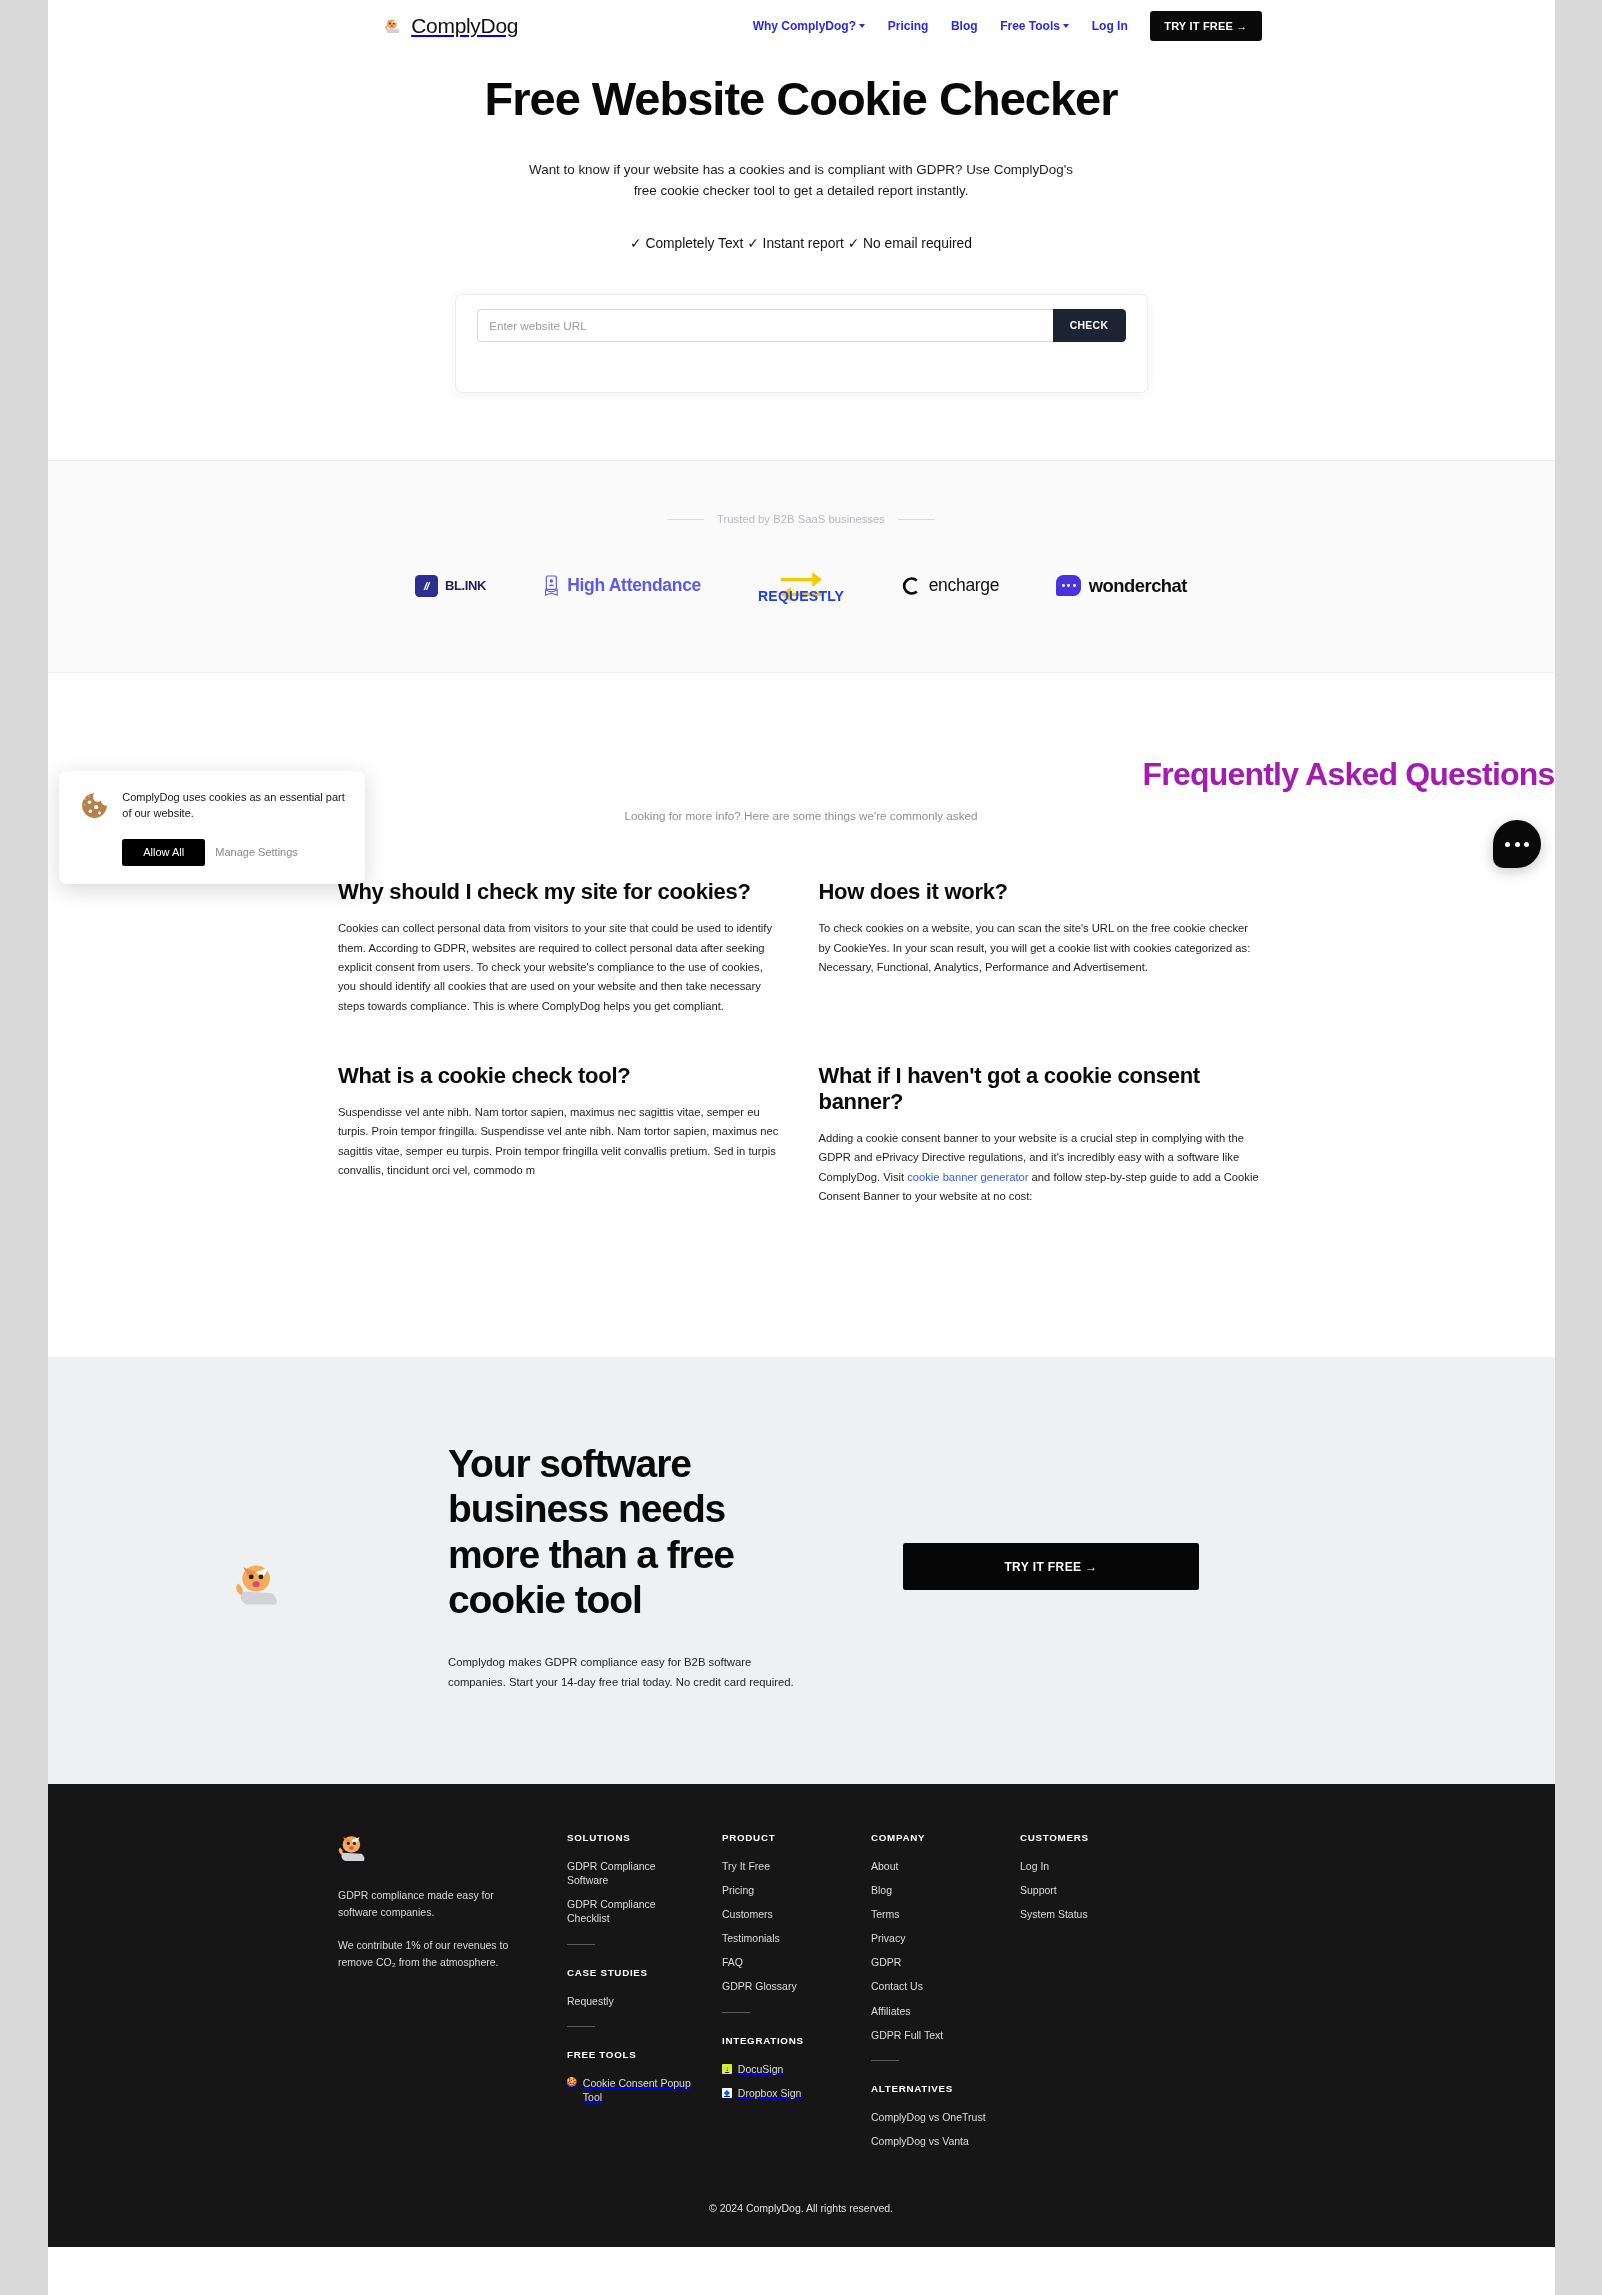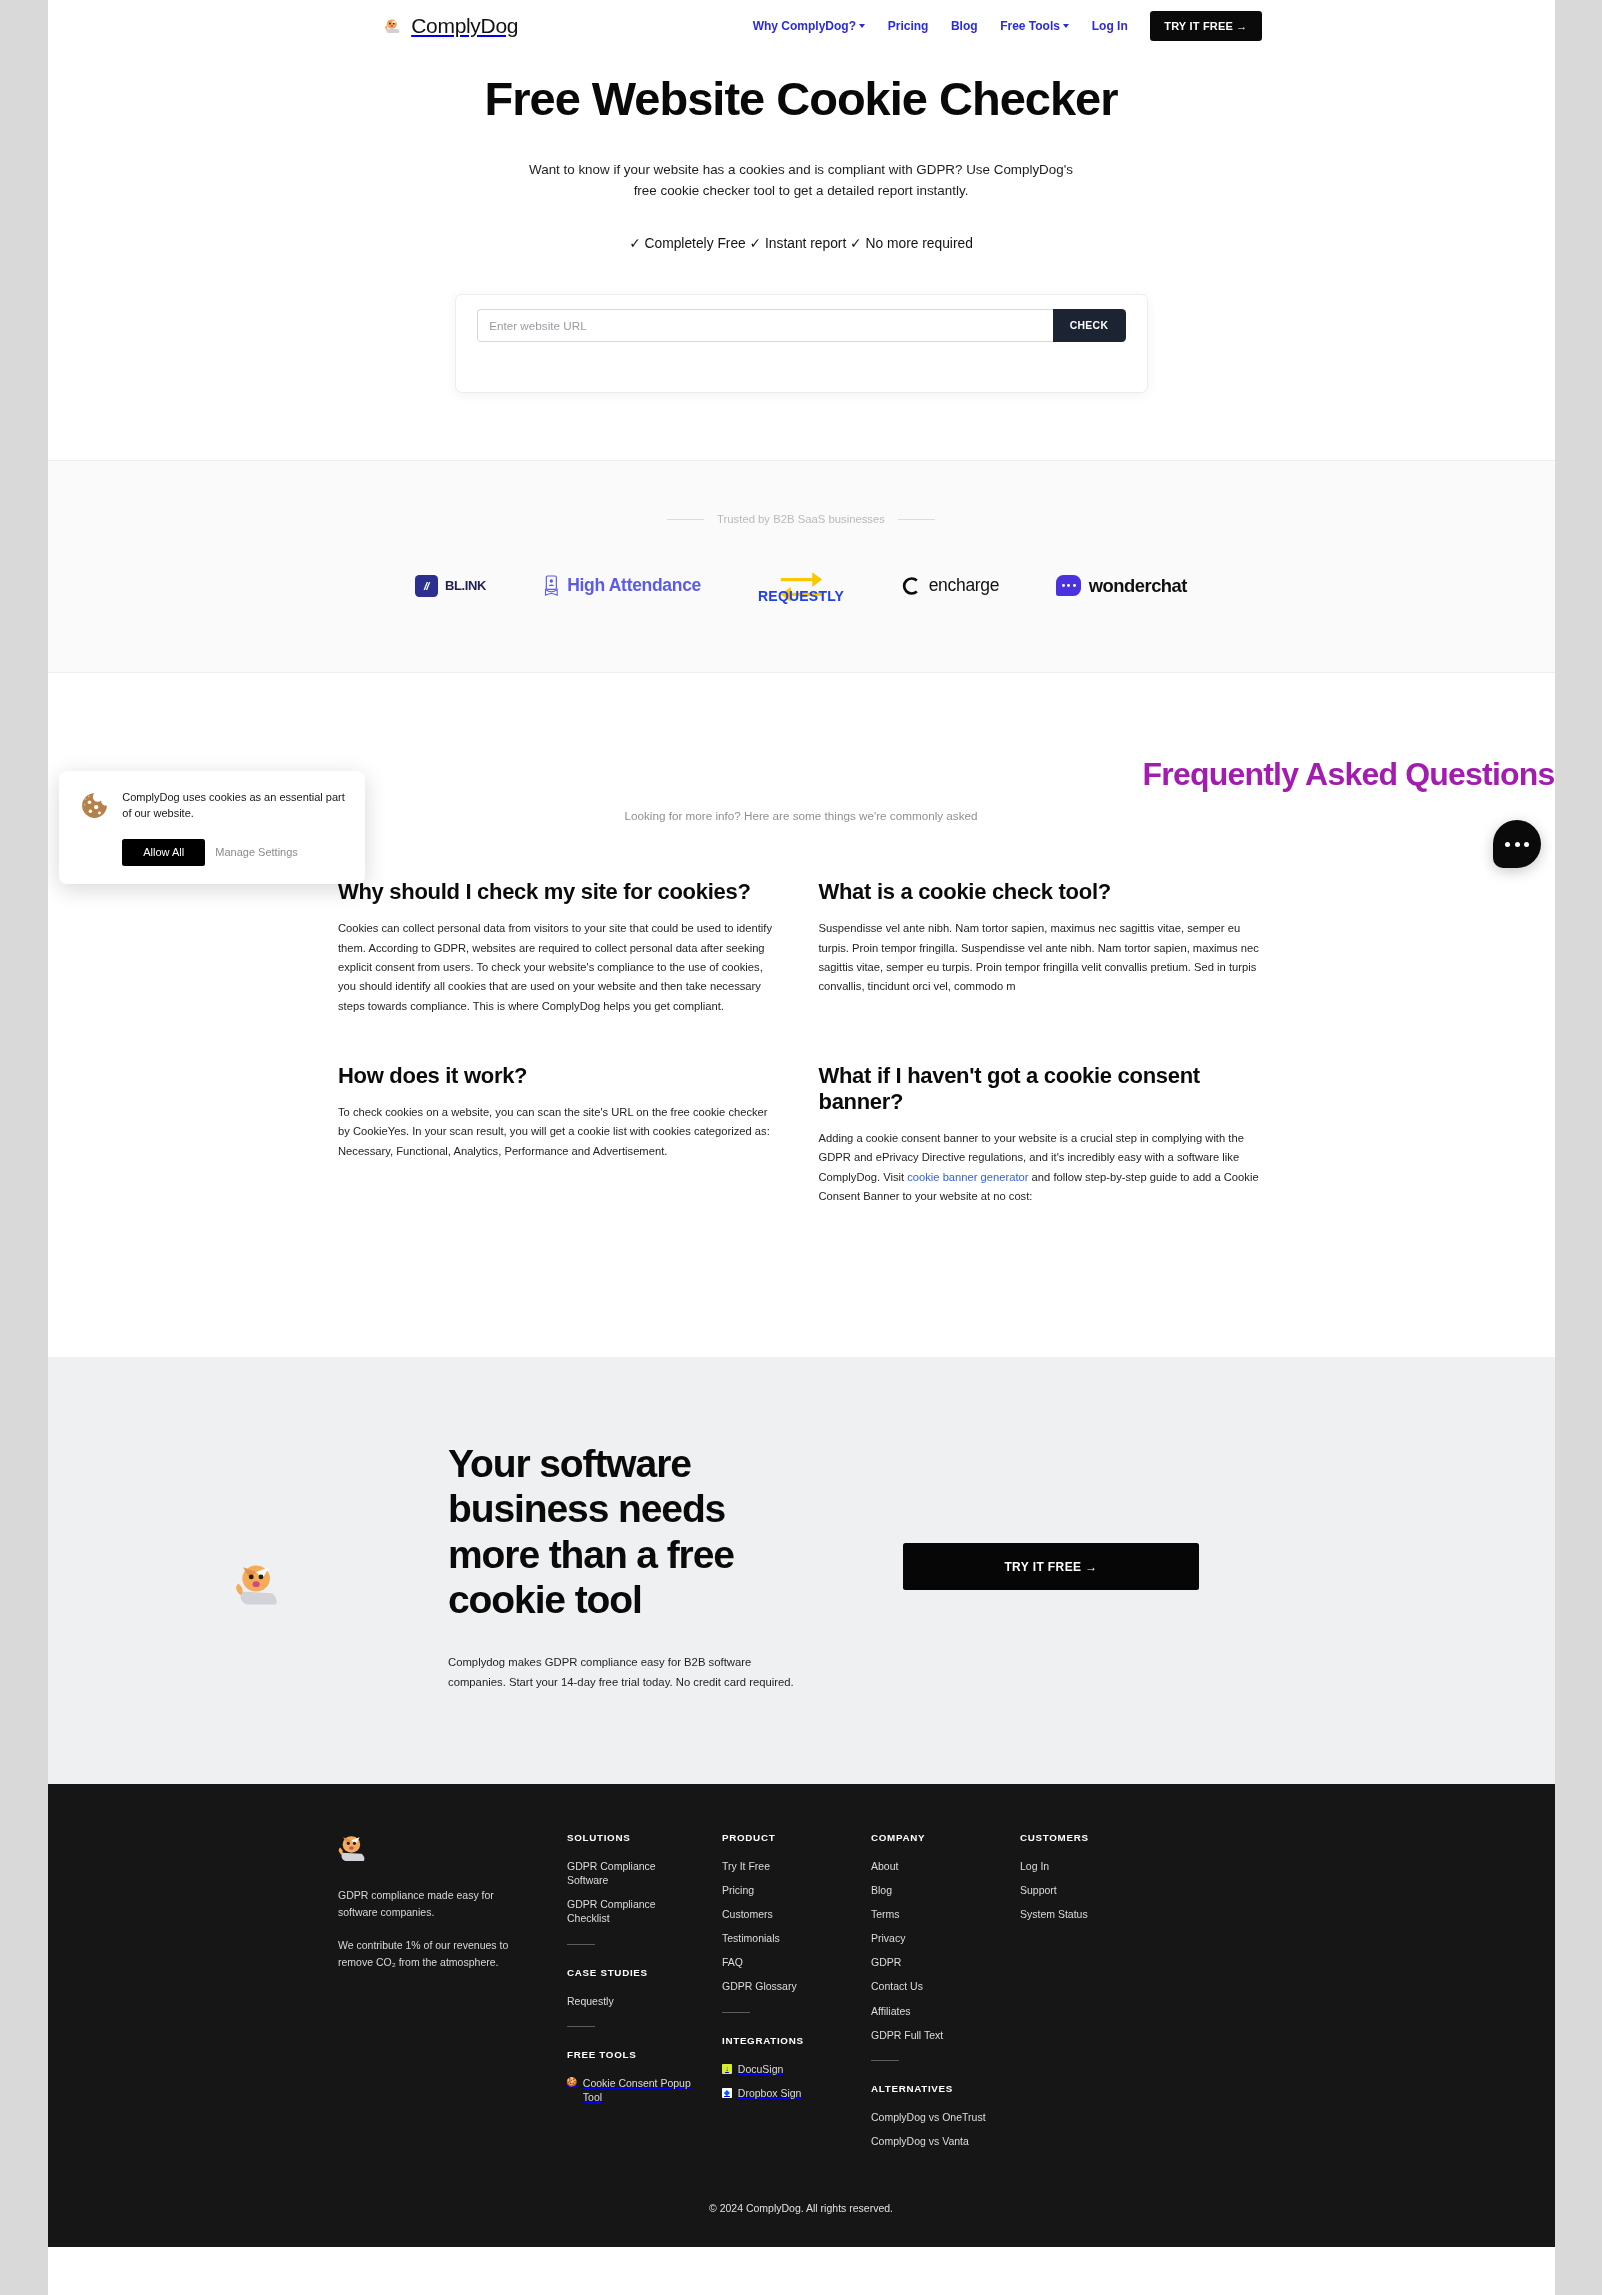--- a/index.html
+++ b/index.html
@@ -424,21 +424,21 @@
           <span class="caret"></span>
         </a>
       <a href="#">Log In</a>
       <button class="btn-try-nav">TRY IT FREE →</button>
     </div>
   </div>
 
   <div class="hero">
     <h1>Free Website Cookie Checker</h1>
     <p class="hero-sub">Want to know if your website has a cookies and is compliant with GDPR? Use ComplyDog's free cookie checker tool to get a detailed report instantly.</p>
-    <div class="hero-bullets">✓ Completely Free ✓ Instant report ✓ No more required</div>
+    <div class="hero-bullets">✓ Completely Text ✓ Instant report ✓ No email required</div>
     <div class="search-card">
       <input class="url-input" type="text" placeholder="Enter website URL" style="">
       <button class="btn-check">CHECK</button>
     </div>
   </div>
 
   <div class="trust">
     <div class="trust-label">
       <span class="rule"></span>
       <span>Trusted by B2B SaaS businesses</span>
@@ -484,26 +484,26 @@
 
   <div class="faq">
     <h2>Frequently Asked Questions</h2>
     <div class="faq-sub">Looking for more info? Here are some things we're commonly asked</div>
     <div class="faq-grid">
       <div>
         <div class="faq-q">Why should I check my site for cookies?</div>
         <div class="faq-a">Cookies can collect personal data from visitors to your site that could be used to identify them. According to GDPR, websites are required to collect personal data after seeking explicit consent from users. To check your website's compliance to the use of cookies, you should identify all cookies that are used on your website and then take necessary steps towards compliance. This is where ComplyDog helps you get compliant.</div>
       </div>
       <div>
+        <div class="faq-q">How does it work?</div>
+        <div class="faq-a">To check cookies on a website, you can scan the site's URL on the free cookie checker by CookieYes. In your scan result, you will get a cookie list with cookies categorized as: Necessary, Functional, Analytics, Performance and Advertisement.</div>
+      </div>
+      <div>
         <div class="faq-q">What is a cookie check tool?</div>
         <div class="faq-a">Suspendisse vel ante nibh. Nam tortor sapien, maximus nec sagittis vitae, semper eu turpis. Proin tempor fringilla. Suspendisse vel ante nibh. Nam tortor sapien, maximus nec sagittis vitae, semper eu turpis. Proin tempor fringilla velit convallis pretium. Sed in turpis convallis, tincidunt orci vel, commodo m</div>
-      </div>
-      <div>
-        <div class="faq-q">How does it work?</div>
-        <div class="faq-a">To check cookies on a website, you can scan the site's URL on the free cookie checker by CookieYes. In your scan result, you will get a cookie list with cookies categorized as: Necessary, Functional, Analytics, Performance and Advertisement.</div>
       </div>
       <div>
         <div class="faq-q">What if I haven't got a cookie consent banner?</div>
         <div class="faq-a"><span>Adding a cookie consent banner to your website is a crucial step in complying with the GDPR and ePrivacy Directive regulations, and it's incredibly easy with a software like ComplyDog. Visit </span><a href="#">cookie banner generator</a><span> and follow step-by-step guide to add a Cookie Consent Banner to your website at no cost:</span></div>
       </div>
     </div>
   </div>
 
   <div class="cta">
     <div class="cta-inner">

